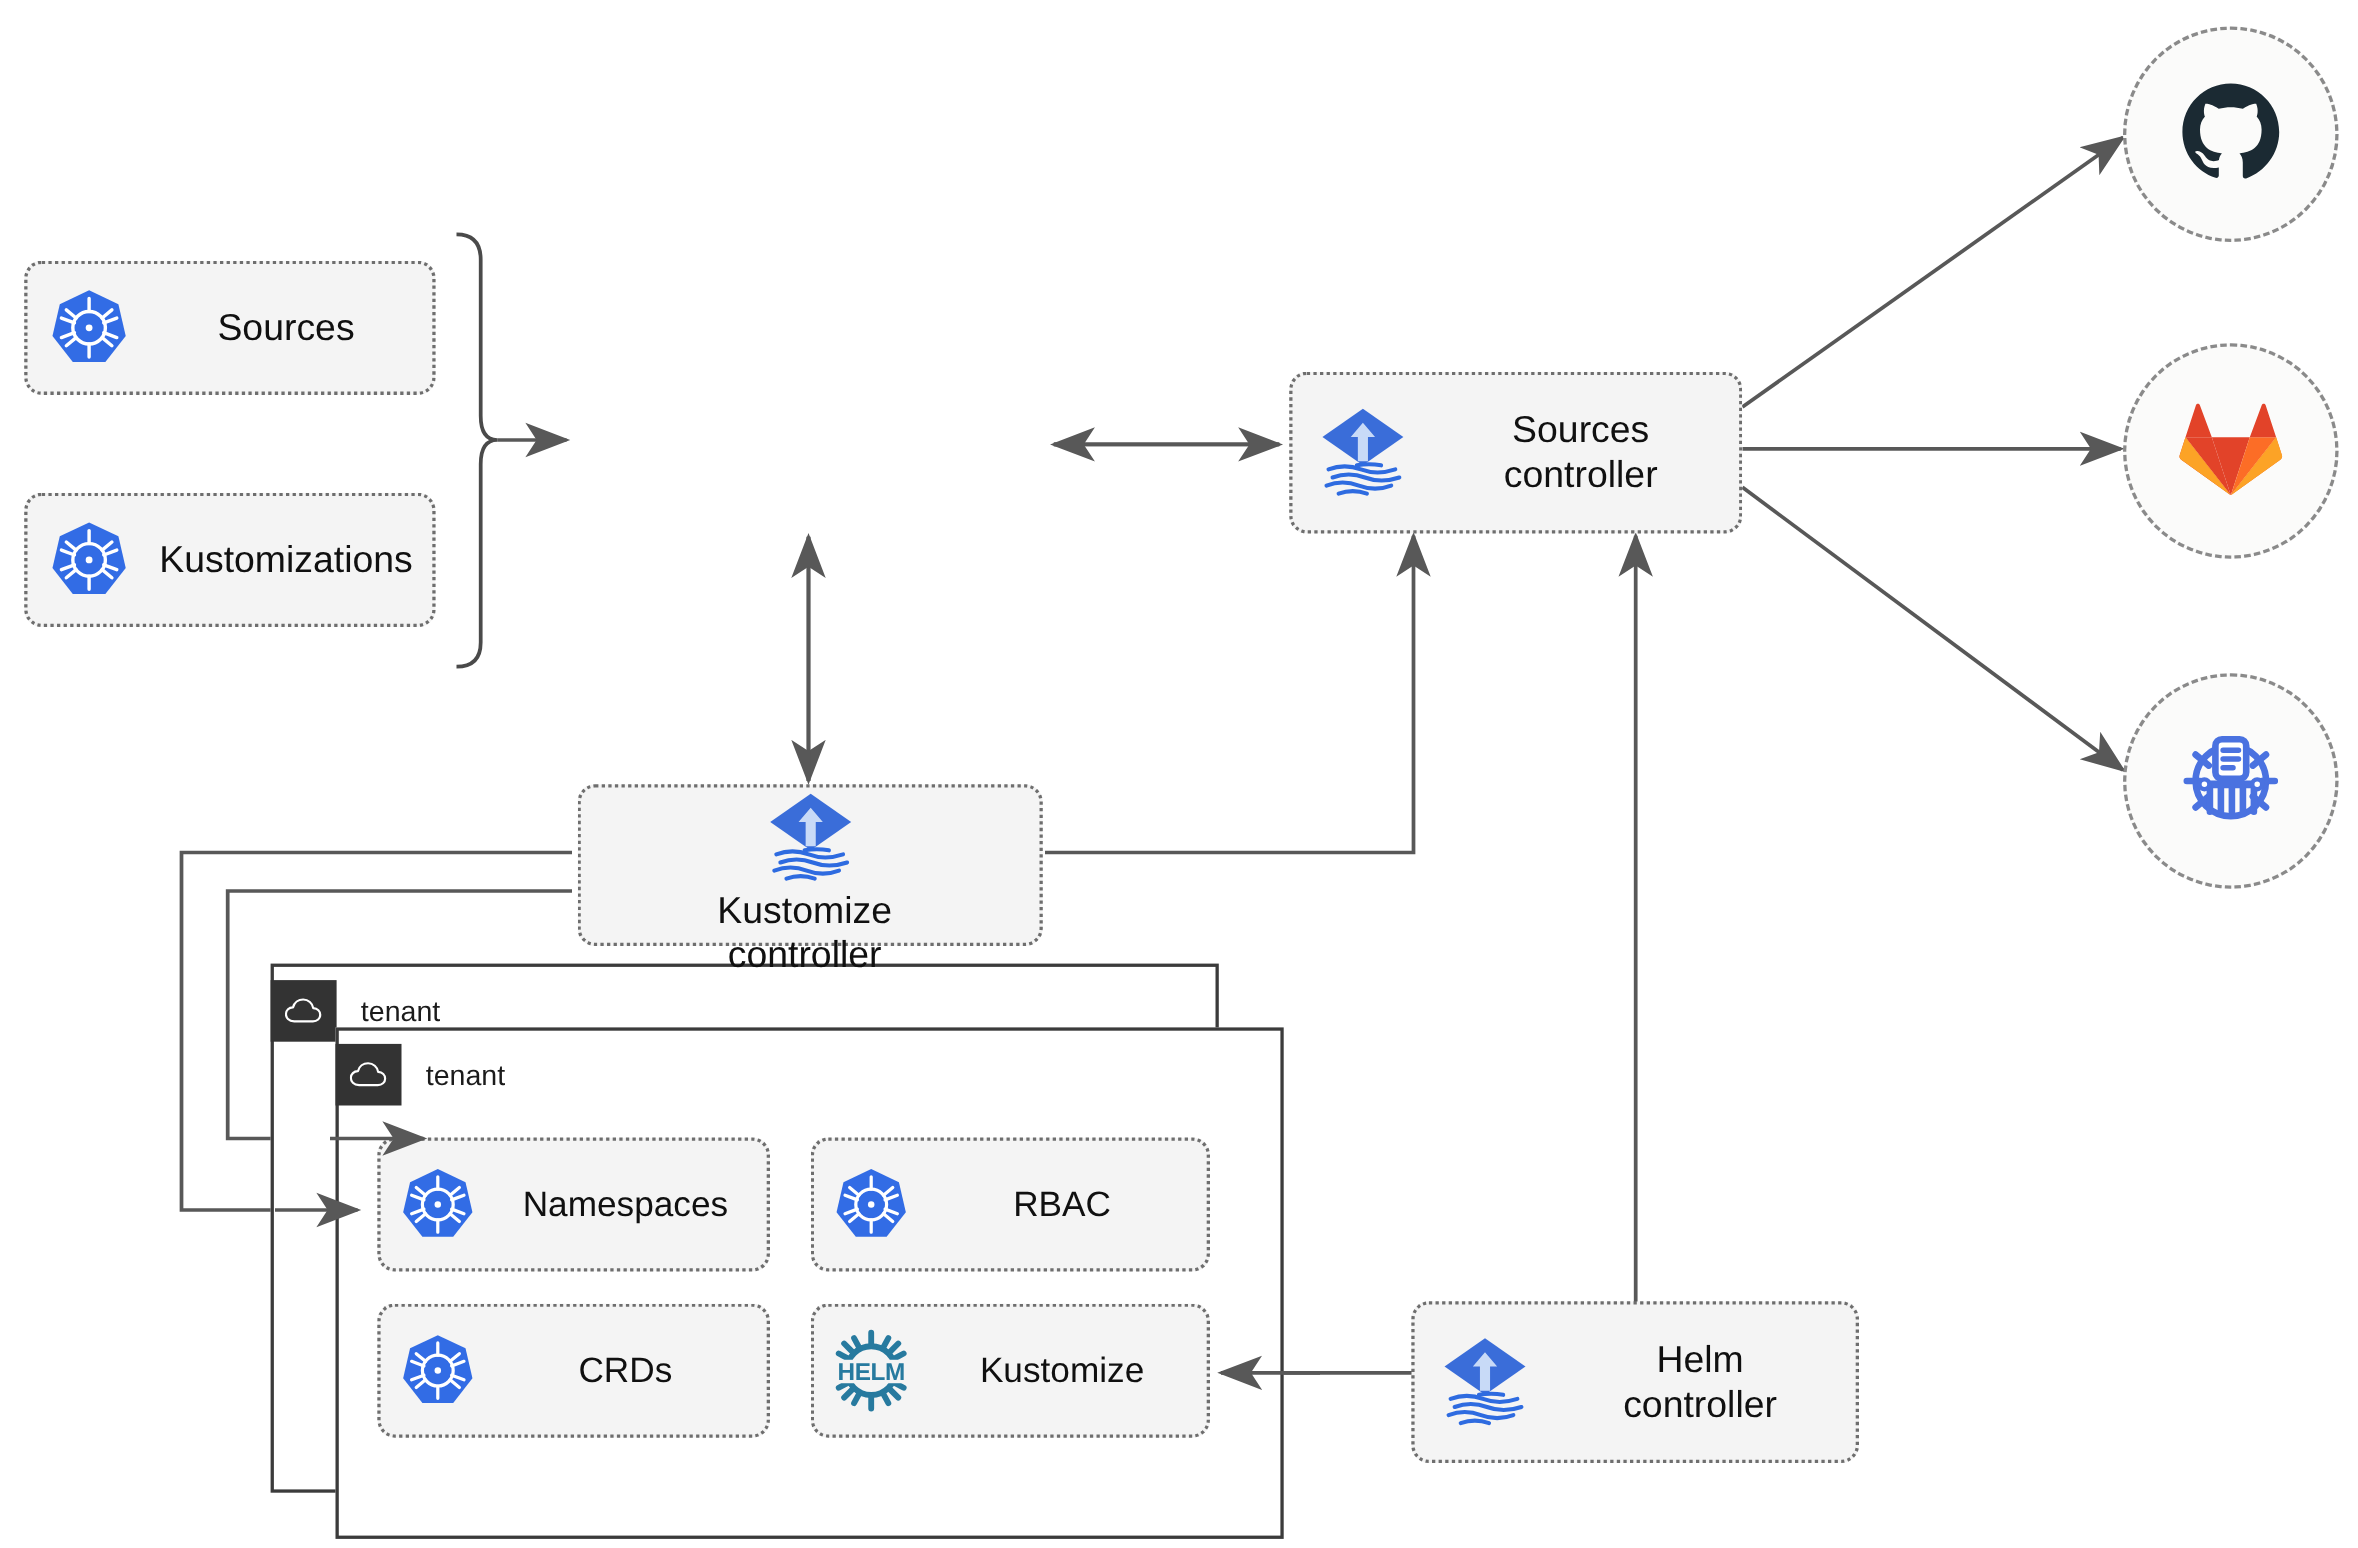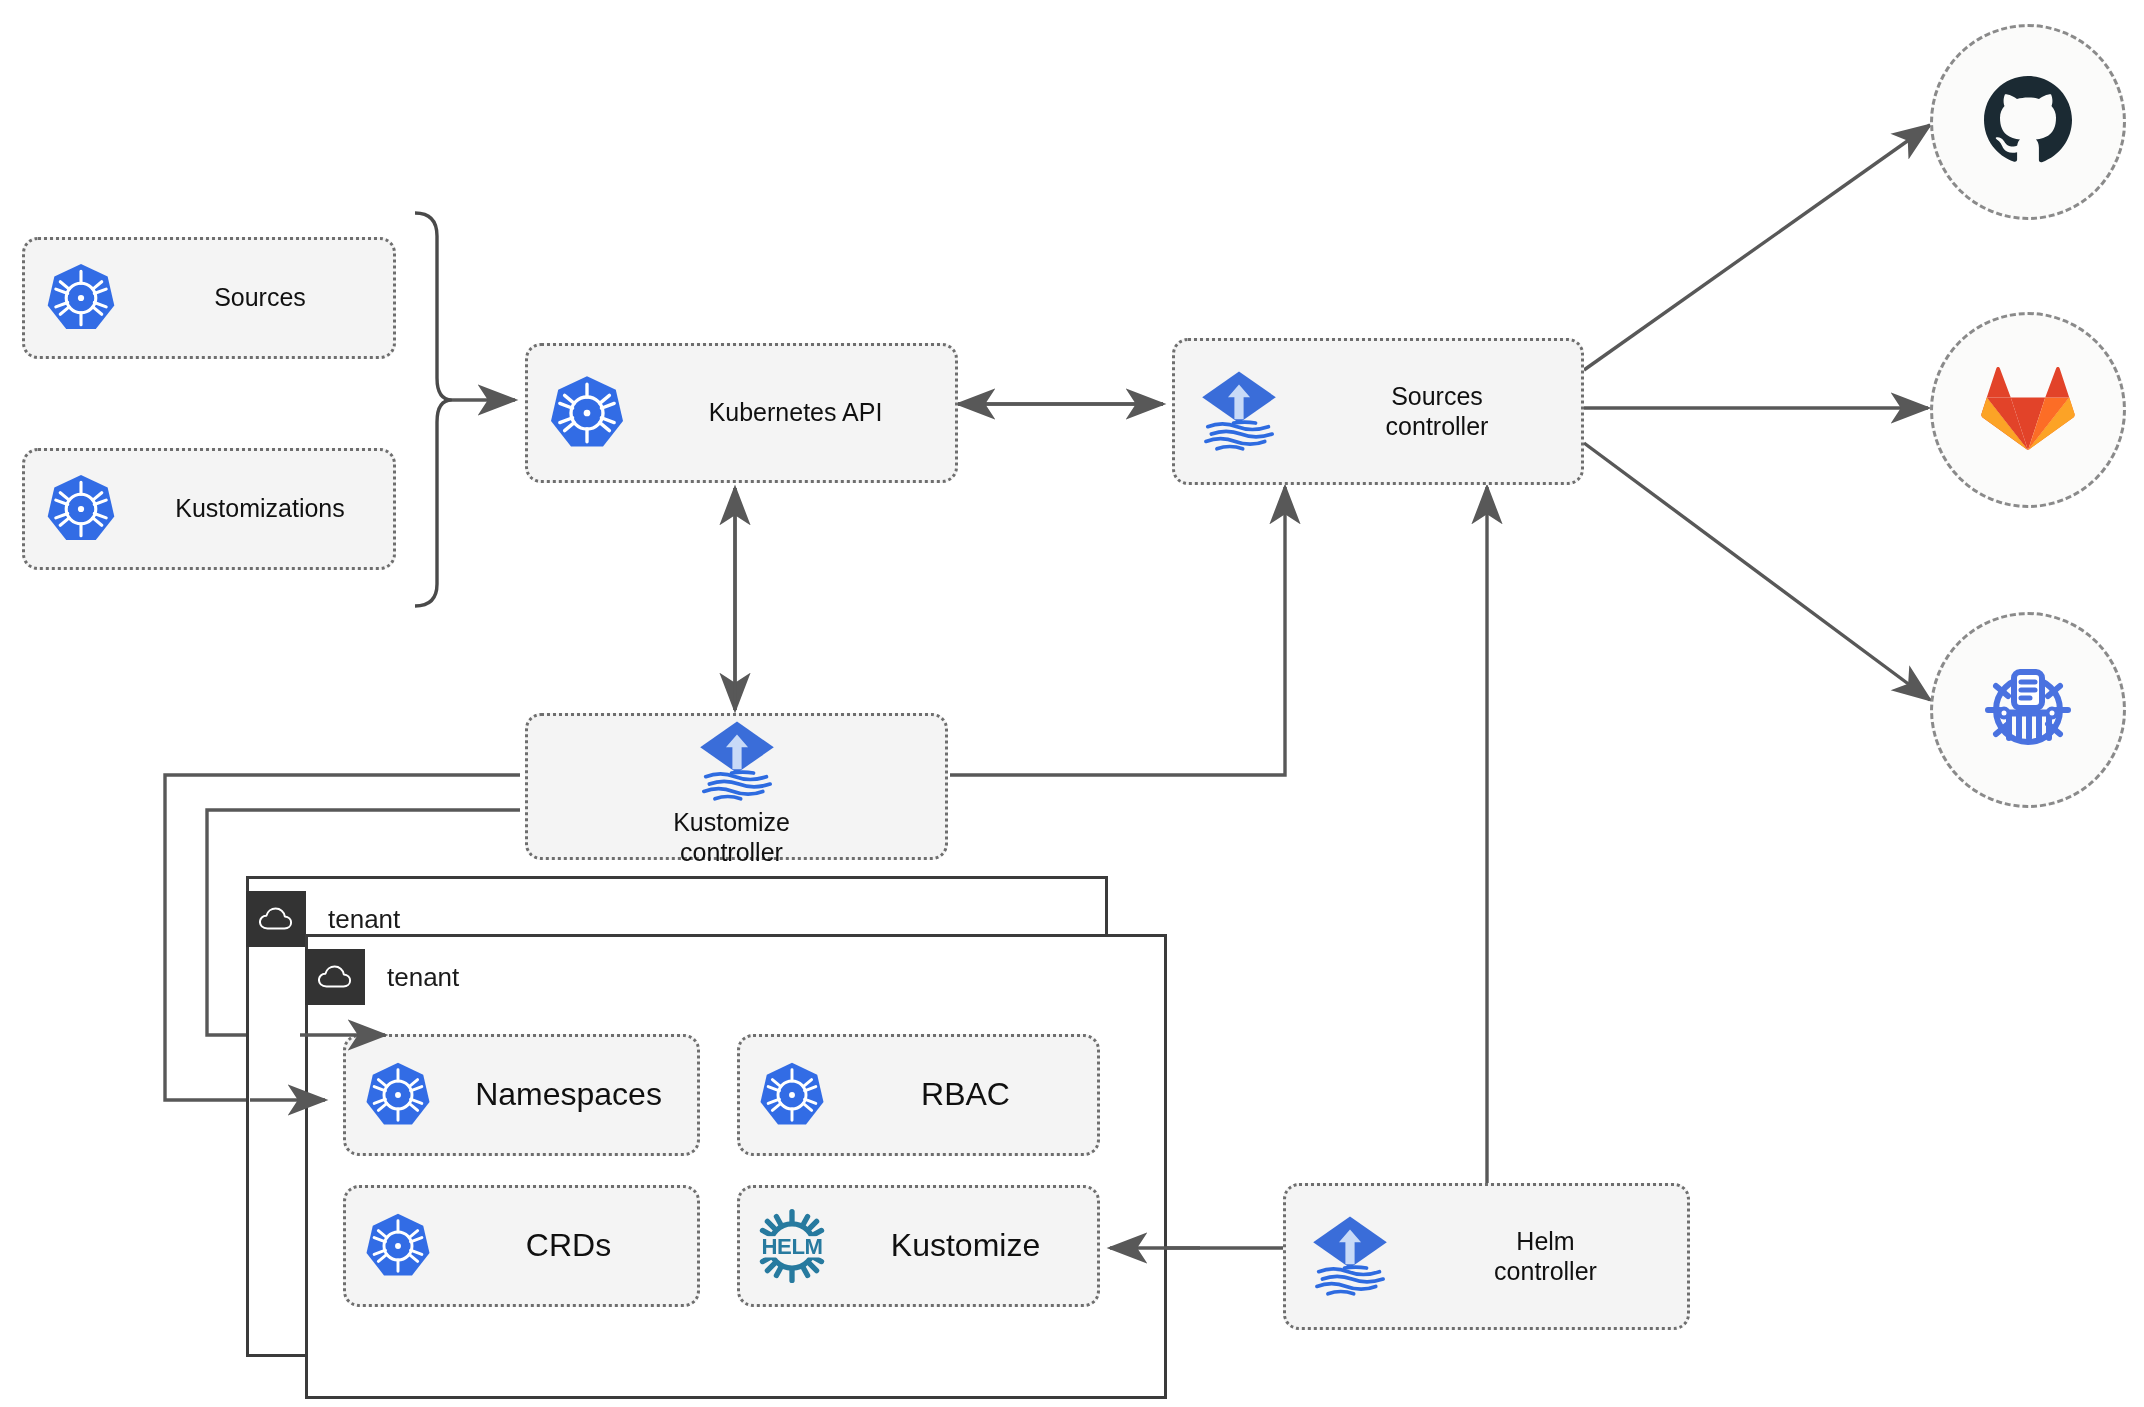--- a/index.html
+++ b/index.html
@@ -12,21 +12,21 @@
     background:#f4f4f4;
     border:3px dotted #6e6e6e;
     border-radius:16px;
     display:flex;align-items:center;
     box-sizing:border-box;
     z-index:5;
   }
   .node .ico{flex:0 0 auto;display:flex;align-items:center;justify-content:center;}
   .node .lbl{
     flex:1 1 auto;text-align:center;color:#101010;
-    font-size:25px;line-height:1.18;white-space:pre-line;
+    font-size:34px;line-height:1.18;white-space:pre-line;
     padding-right:10px;
   }
   .node.small .lbl{font-size:32px;}
 
   
   .circ{
     position:absolute;width:196px;height:196px;border-radius:50%;
     background:#fbfbfa;border:3px dashed #8a8a8a;
     display:flex;align-items:center;justify-content:center;
     box-sizing:border-box;z-index:5;
@@ -119,35 +119,20 @@
           <circle cx="50" cy="50" r="4.2" fill="#fff" stroke="none"></circle>
           <path d="M50 14 L50 30 M50 70 L50 86 M16 38 L32 44 M68 56 L84 62
                    M22 72 L34 62 M66 38 L78 28 M22 28 L34 38 M66 62 L78 72
                    M16 62 L32 56 M68 44 L84 38"></path>
         </g>
       </svg>
     </span>
     <span class="lbl">Kustomizations</span>
   </div>
 
-  <div class="node" style="left:525px;top:343px;width:433px;height:140px;">
-    <span class="ico" style="width:118px;">
-      <svg width="80" height="80" viewBox="0 0 100 100">
-        <path d="M50 4 L86 21 L95 60 L70 92 L30 92 L5 60 L14 21 Z" fill="#326CE5"></path>
-        <g fill="none" stroke="#fff" stroke-width="4.2" stroke-linecap="round">
-          <circle cx="50" cy="50" r="20"></circle>
-          <circle cx="50" cy="50" r="4.2" fill="#fff" stroke="none"></circle>
-          <path d="M50 14 L50 30 M50 70 L50 86 M16 38 L32 44 M68 56 L84 62
-                   M22 72 L34 62 M66 38 L78 28 M22 28 L34 38 M66 62 L78 72
-                   M16 62 L32 56 M68 44 L84 38"></path>
-        </g>
-      </svg>
-    </span>
-    <span class="lbl">Kubernetes API</span>
-  </div>
 
   <div class="node" style="left:1172px;top:338px;width:412px;height:147px;">
     <span class="ico" style="width:128px;">
       <svg width="92" height="92" viewBox="0 0 100 100">
         <path d="M50 6 L90 34 L50 62 L10 34 Z" fill="#3A6DD9"></path>
         <path d="M50 20 L62 34 L55 34 L55 58 L45 58 L45 34 L38 34 Z" fill="#C8DAF7"></path>
         <g stroke="#2E6BE0" stroke-width="4" stroke-linecap="round" fill="none">
           <path d="M16 66 Q32 60 48 66 Q64 72 82 66"></path>
           <path d="M20 74 Q36 68 52 74 Q68 80 86 74"></path>
           <path d="M14 82 Q30 76 46 82 Q62 88 78 82"></path>

